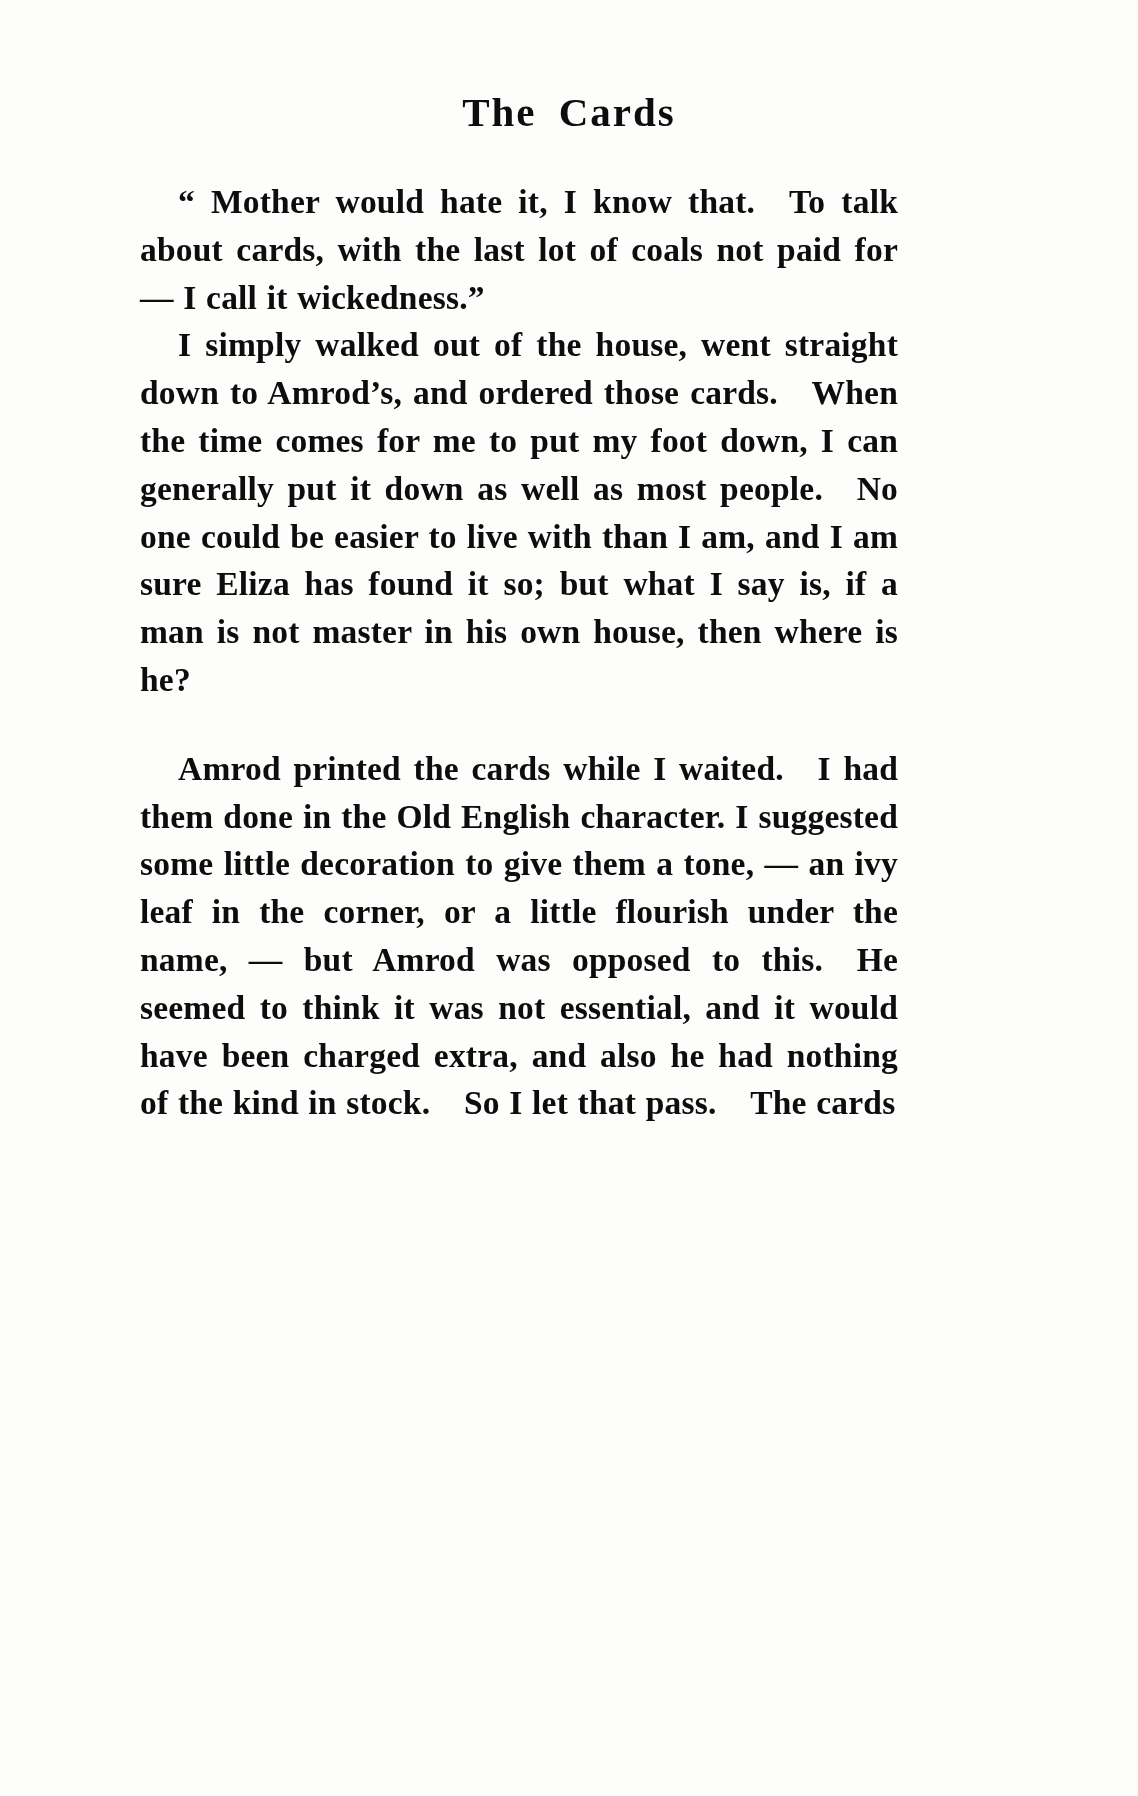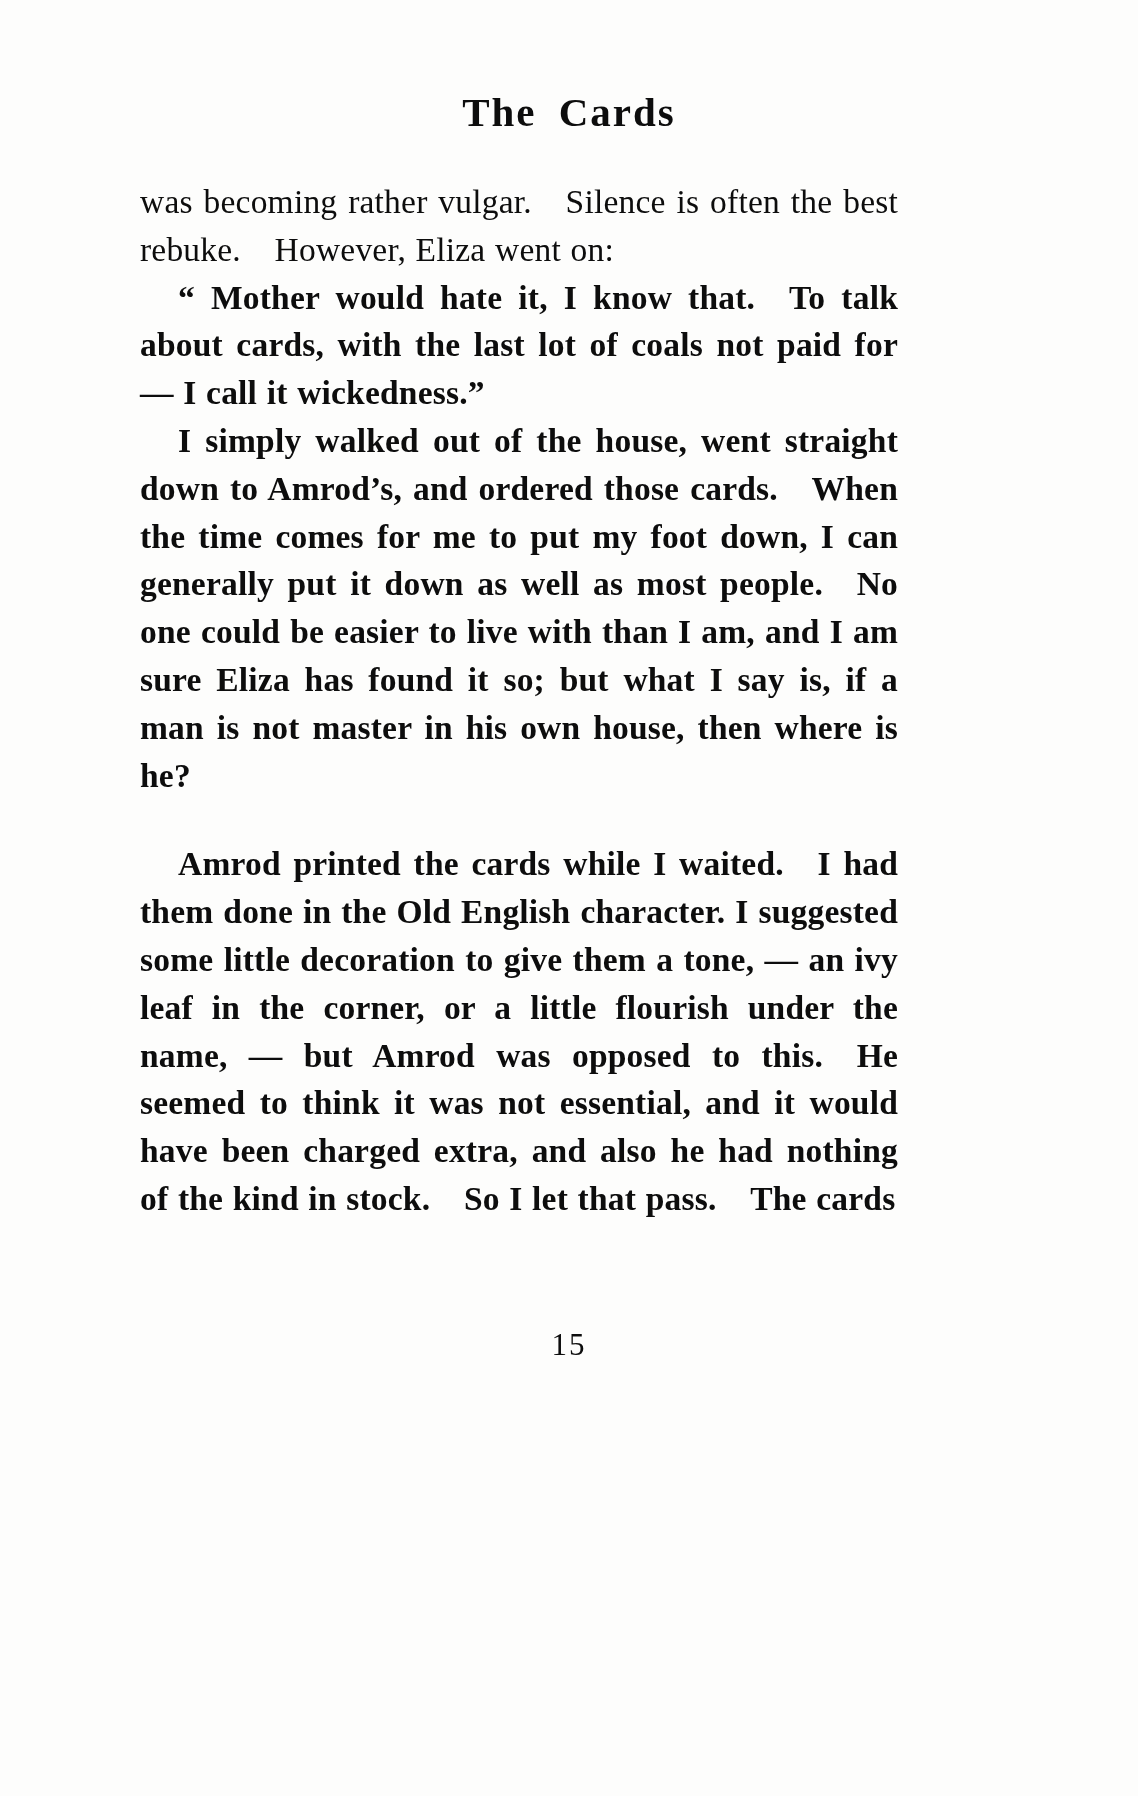--- a/index.html
+++ b/index.html
@@ -78,22 +78,20 @@
 </head>
 <body>
 
 <div class="page">
 
   <div class="running-head">
     <span class="rh-inner">The Cards</span>
   </div>
 
   <div class="body-text">
-    <p class="para noindent">was becoming rather vulgar. Silence is often the best rebuke. However, Eliza went on:</p>
     <p class="para indent">“ Mother would hate it, I know that. To talk about cards, with the last lot of coals not paid for — I call it wickedness.”</p>
     <p class="para indent">I simply walked out of the house, went straight down to Amrod’s, and ordered those cards. When the time comes for me to put my foot down, I can generally put it down as well as most people. No one could be easier to live with than I am, and I am sure Eliza has found it so; but what I say is, if a man is not master in his own house, then where is he?</p>
     <div class="gap"></div>
     <p class="para indent">Amrod printed the cards while I waited. I had them done in the Old English character. I suggested some little decoration to give them a tone, — an ivy leaf in the corner, or a little flourish under the name, — but Amrod was opposed to this. He seemed to think it was not essential, and it would have been charged extra, and also he had nothing of the kind in stock. So I let that pass. The cards</p>
   </div>
 
-  <div class="folio">15</div>
 
 </div>
 
 </body></html>

